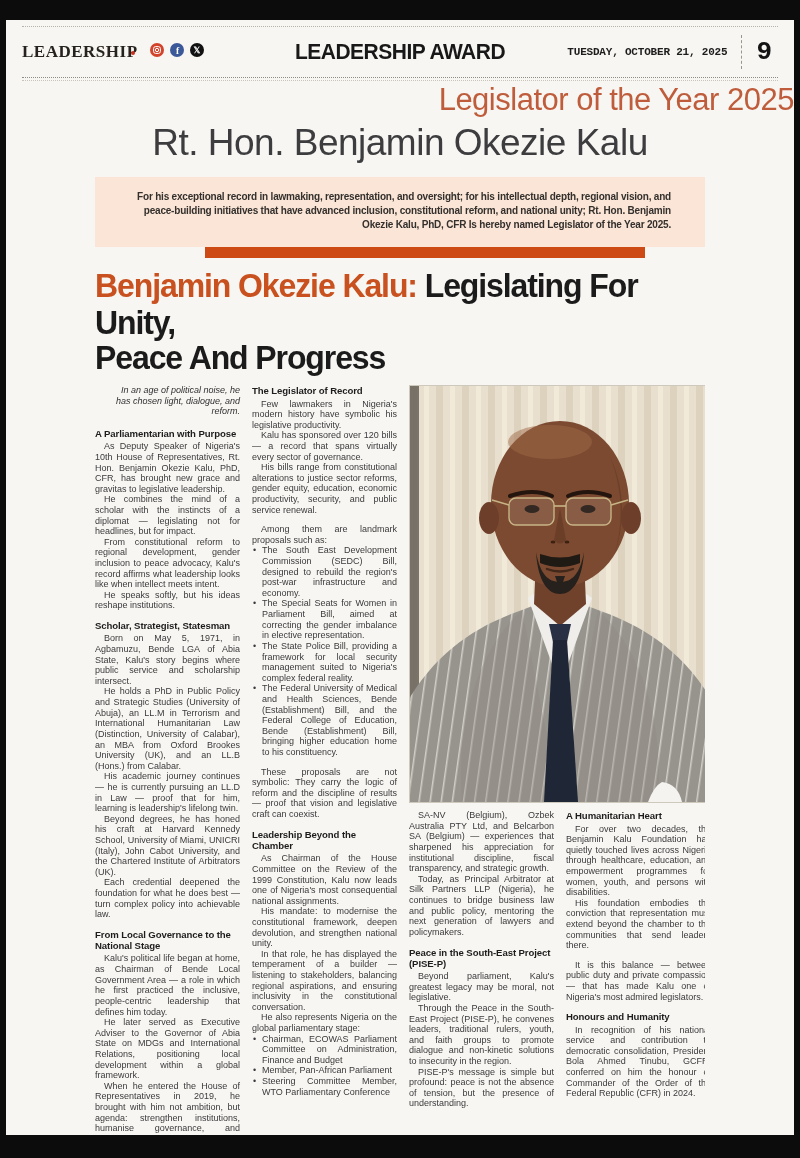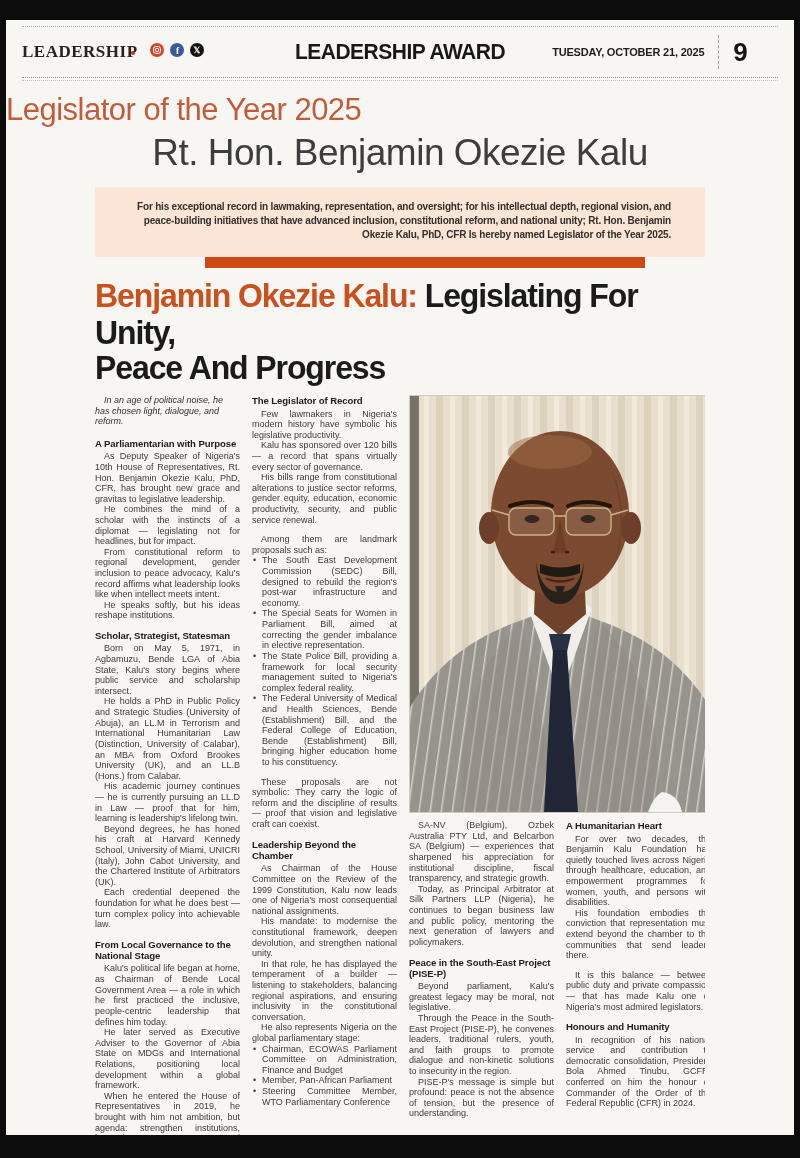--- a/index.html
+++ b/index.html
@@ -8,45 +8,45 @@
   .page{position:absolute;left:6px;right:6px;top:20px;bottom:23px;background:#f8f6f2;overflow:hidden;}
 
   
   .hdr{position:relative;margin:6px 16px 0 16px;border-top:1px dotted #b7b2aa;border-bottom:1px dotted #8f8a82;height:50px;display:flex;align-items:center;}
   .hdr:after{content:"";position:absolute;left:0;right:0;bottom:-4px;border-bottom:1px dotted #c9c4bb;}
   .masthead-wrap{display:flex;align-items:center;gap:6px;width:250px;}
   .masthead{font-family:"Liberation Serif",serif;font-weight:700;font-size:17px;letter-spacing:.5px;color:#26221d;position:relative;}
   .masthead .idot{position:absolute;top:-1px;right:9px;width:4px;height:4px;border-radius:50%;background:#c9311f;}
   .soc{display:inline-block;vertical-align:middle;}
   .section-title{flex:1;text-align:center;font-weight:700;font-size:21px;letter-spacing:-.5px;color:#181818;transform:scaleY(1.05);}
-  .hdr-right{width:250px;display:flex;align-items:center;justify-content:center;gap:14px;}
+  .hdr-right{width:250px;display:flex;align-items:center;justify-content:flex-end;gap:14px;font-family:Liberation Mono, monospace;}
   .hdr-date{font-weight:700;font-size:11px;color:#1d1d1d;letter-spacing:-.2px;white-space:nowrap;}
   .hdr-sep{border-left:1px dashed #9a958c;height:34px;}
   .hdr-page{font-weight:700;font-size:26px;color:#141414;padding-right:6px;}
 
   
-  .kicker{margin-top:14px;text-align:left;font-size:31px;color:#bf5c3b;letter-spacing:-.5px;}
+  .kicker{margin-top:4px;text-align:right;font-size:31px;color:#bf5c3b;letter-spacing:-.5px;}
   .recipient{margin-top:4px;text-align:center;font-size:37px;color:#3d3d3f;letter-spacing:-.5px;}
   .citation-box{margin:13px 89px 0 89px;background:#fbe5d6;padding:13px 34px 14px 34px;}
   .citation-text{font-weight:700;font-size:10px;line-height:1.42;text-align:right;color:#33302d;letter-spacing:-.2px;}
   .citation-bar{height:11px;background:#cd4a15;width:440px;margin:0 0 0 199px;}
 
   
   .headline{margin:10px 89px 0 89px;font-weight:700;font-size:32px;line-height:1.08;letter-spacing:-1.1px;color:#1b1b1b;transform:scaleY(1.04);transform-origin:left top;}
   .headline .accent{color:#c8511f;}
 
   
   .body-grid{margin:14px 89px 0 89px;display:flex;gap:12px;height:782px;overflow:hidden;}
   .col{width:145px;flex:0 0 145px;color:#3a3a3c;}
   .right-zone{flex:0 0 302px;width:302px;}
   .photo{width:302px;height:418px;border:1px solid #cfc9bd;box-sizing:border-box;background:#e8dfcf;}
   .right-cols{margin-top:7px;display:flex;gap:12px;height:350px;overflow:hidden;}
 
   .col p,.col h3{margin:0;font-size:9px;line-height:1.18;}
-  .col-intro{font-style:italic;text-indent:9px;margin-bottom:11px !important;color:#2f2f31;}
+  .col-intro{font-style:italic;text-indent:9px;margin-bottom:11px !important;color:#2f2f31;text-align:right;}
   .col-heading{font-weight:700;font-size:9.6px !important;color:#1d1d1d;margin-top:9px !important;margin-bottom:2px !important;letter-spacing:-.1px;}
   .col-heading:first-child{margin-top:0 !important;}
   .col-para{text-align:justify;text-indent:9px;}
   .col-bullet{text-align:justify;position:relative;padding-left:10px;}
   .col-bullet:before{content:"\2022";position:absolute;left:1px;top:0;}
   .gap-top{margin-top:9px !important;}
 </style>
 </head>
 <body>
 
@@ -191,21 +191,21 @@
 
             <path d="M 130 168 Q 150 175 170 168 L 170 177 Q 150 185 130 177 Z" fill="#201a15"></path>
             <path d="M 137 183 Q 150 188 163 183" stroke="#42281a" stroke-width="2.4" fill="none" stroke-linecap="round"></path>
             <path d="M 126 166 C 128 196 138 208 150 208 C 162 208 172 196 174 166 C 170 188 162 196 150 196 C 138 196 130 188 126 166 Z" fill="#26211c"></path>
             <path d="M 145 190 L 155 190 L 153 196 L 147 196 Z" fill="#26211c"></path>
           </svg>
         </div>
         <div class="right-cols">
           <div class="col">
               <p class="col-para">SA-NV (Belgium), Ozbek Australia PTY Ltd, and Belcarbon SA (Belgium) — experiences that sharpened his appreciation for institutional discipline, fiscal transparency, and strategic growth.</p>
-              <p class="col-para">Today, as Principal Arbitrator at Silk Partners LLP (Nigeria), he continues to began business law and public policy, mentoring the next generation of lawyers and policymakers.</p>
+              <p class="col-para">Today, as Principal Arbitrator at Silk Partners LLP (Nigeria), he continues to bridge business law and public policy, mentoring the next generation of lawyers and policymakers.</p>
               <h3 class="col-heading">Peace in the South-East Project (PISE-P)</h3>
               <p class="col-para">Beyond parliament, Kalu's greatest legacy may be moral, not legislative.</p>
               <p class="col-para">Through the Peace in the South-East Project (PISE-P), he convenes leaders, traditional rulers, youth, and faith groups to promote dialogue and non-kinetic solutions to insecurity in the region.</p>
               <p class="col-para">PISE-P's message is simple but profound: peace is not the absence of tension, but the presence of understanding.</p>
             </div>
           <div class="col">
               <h3 class="col-heading">A Humanitarian Heart</h3>
               <p class="col-para">For over two decades, the Benjamin Kalu Foundation has quietly touched lives across Nigeria through healthcare, education, and empowerment programmes for women, youth, and persons with disabilities.</p>
               <p class="col-para">His foundation embodies the conviction that representation must extend beyond the chamber to the communities that send leaders there.</p>
               <p class="col-para gap-top">It is this balance — between public duty and private compassion — that has made Kalu one of Nigeria's most admired legislators.</p>

